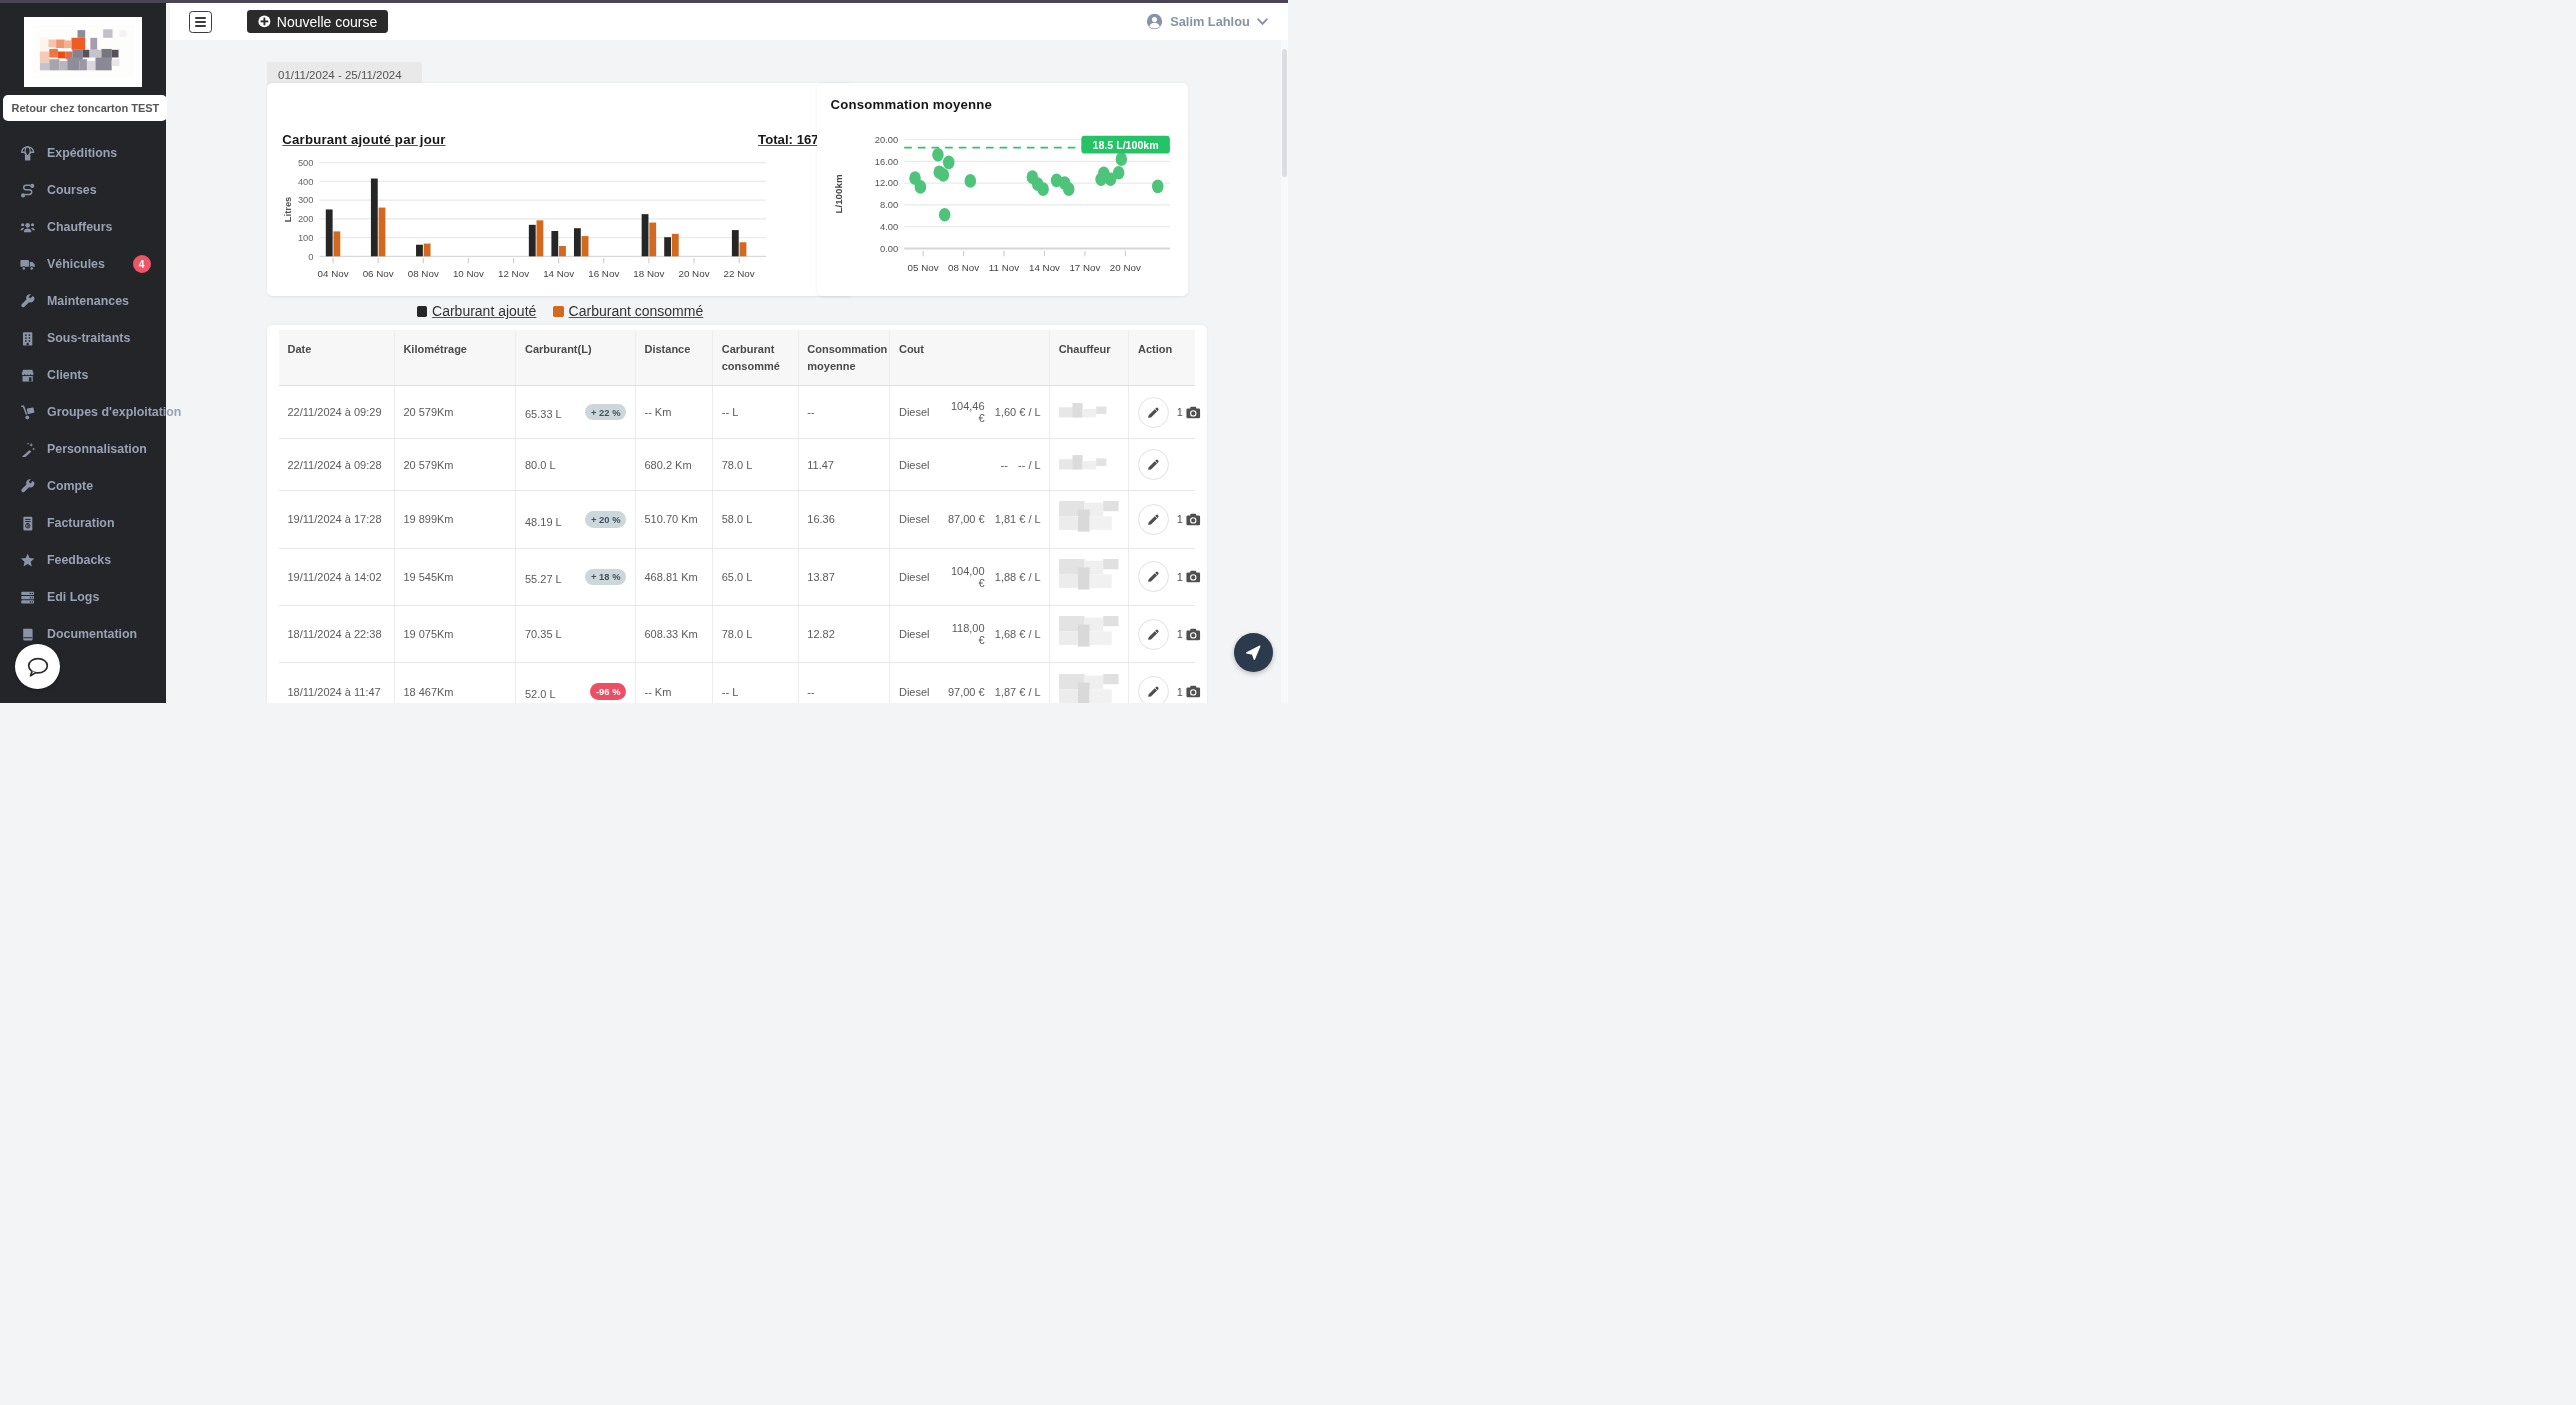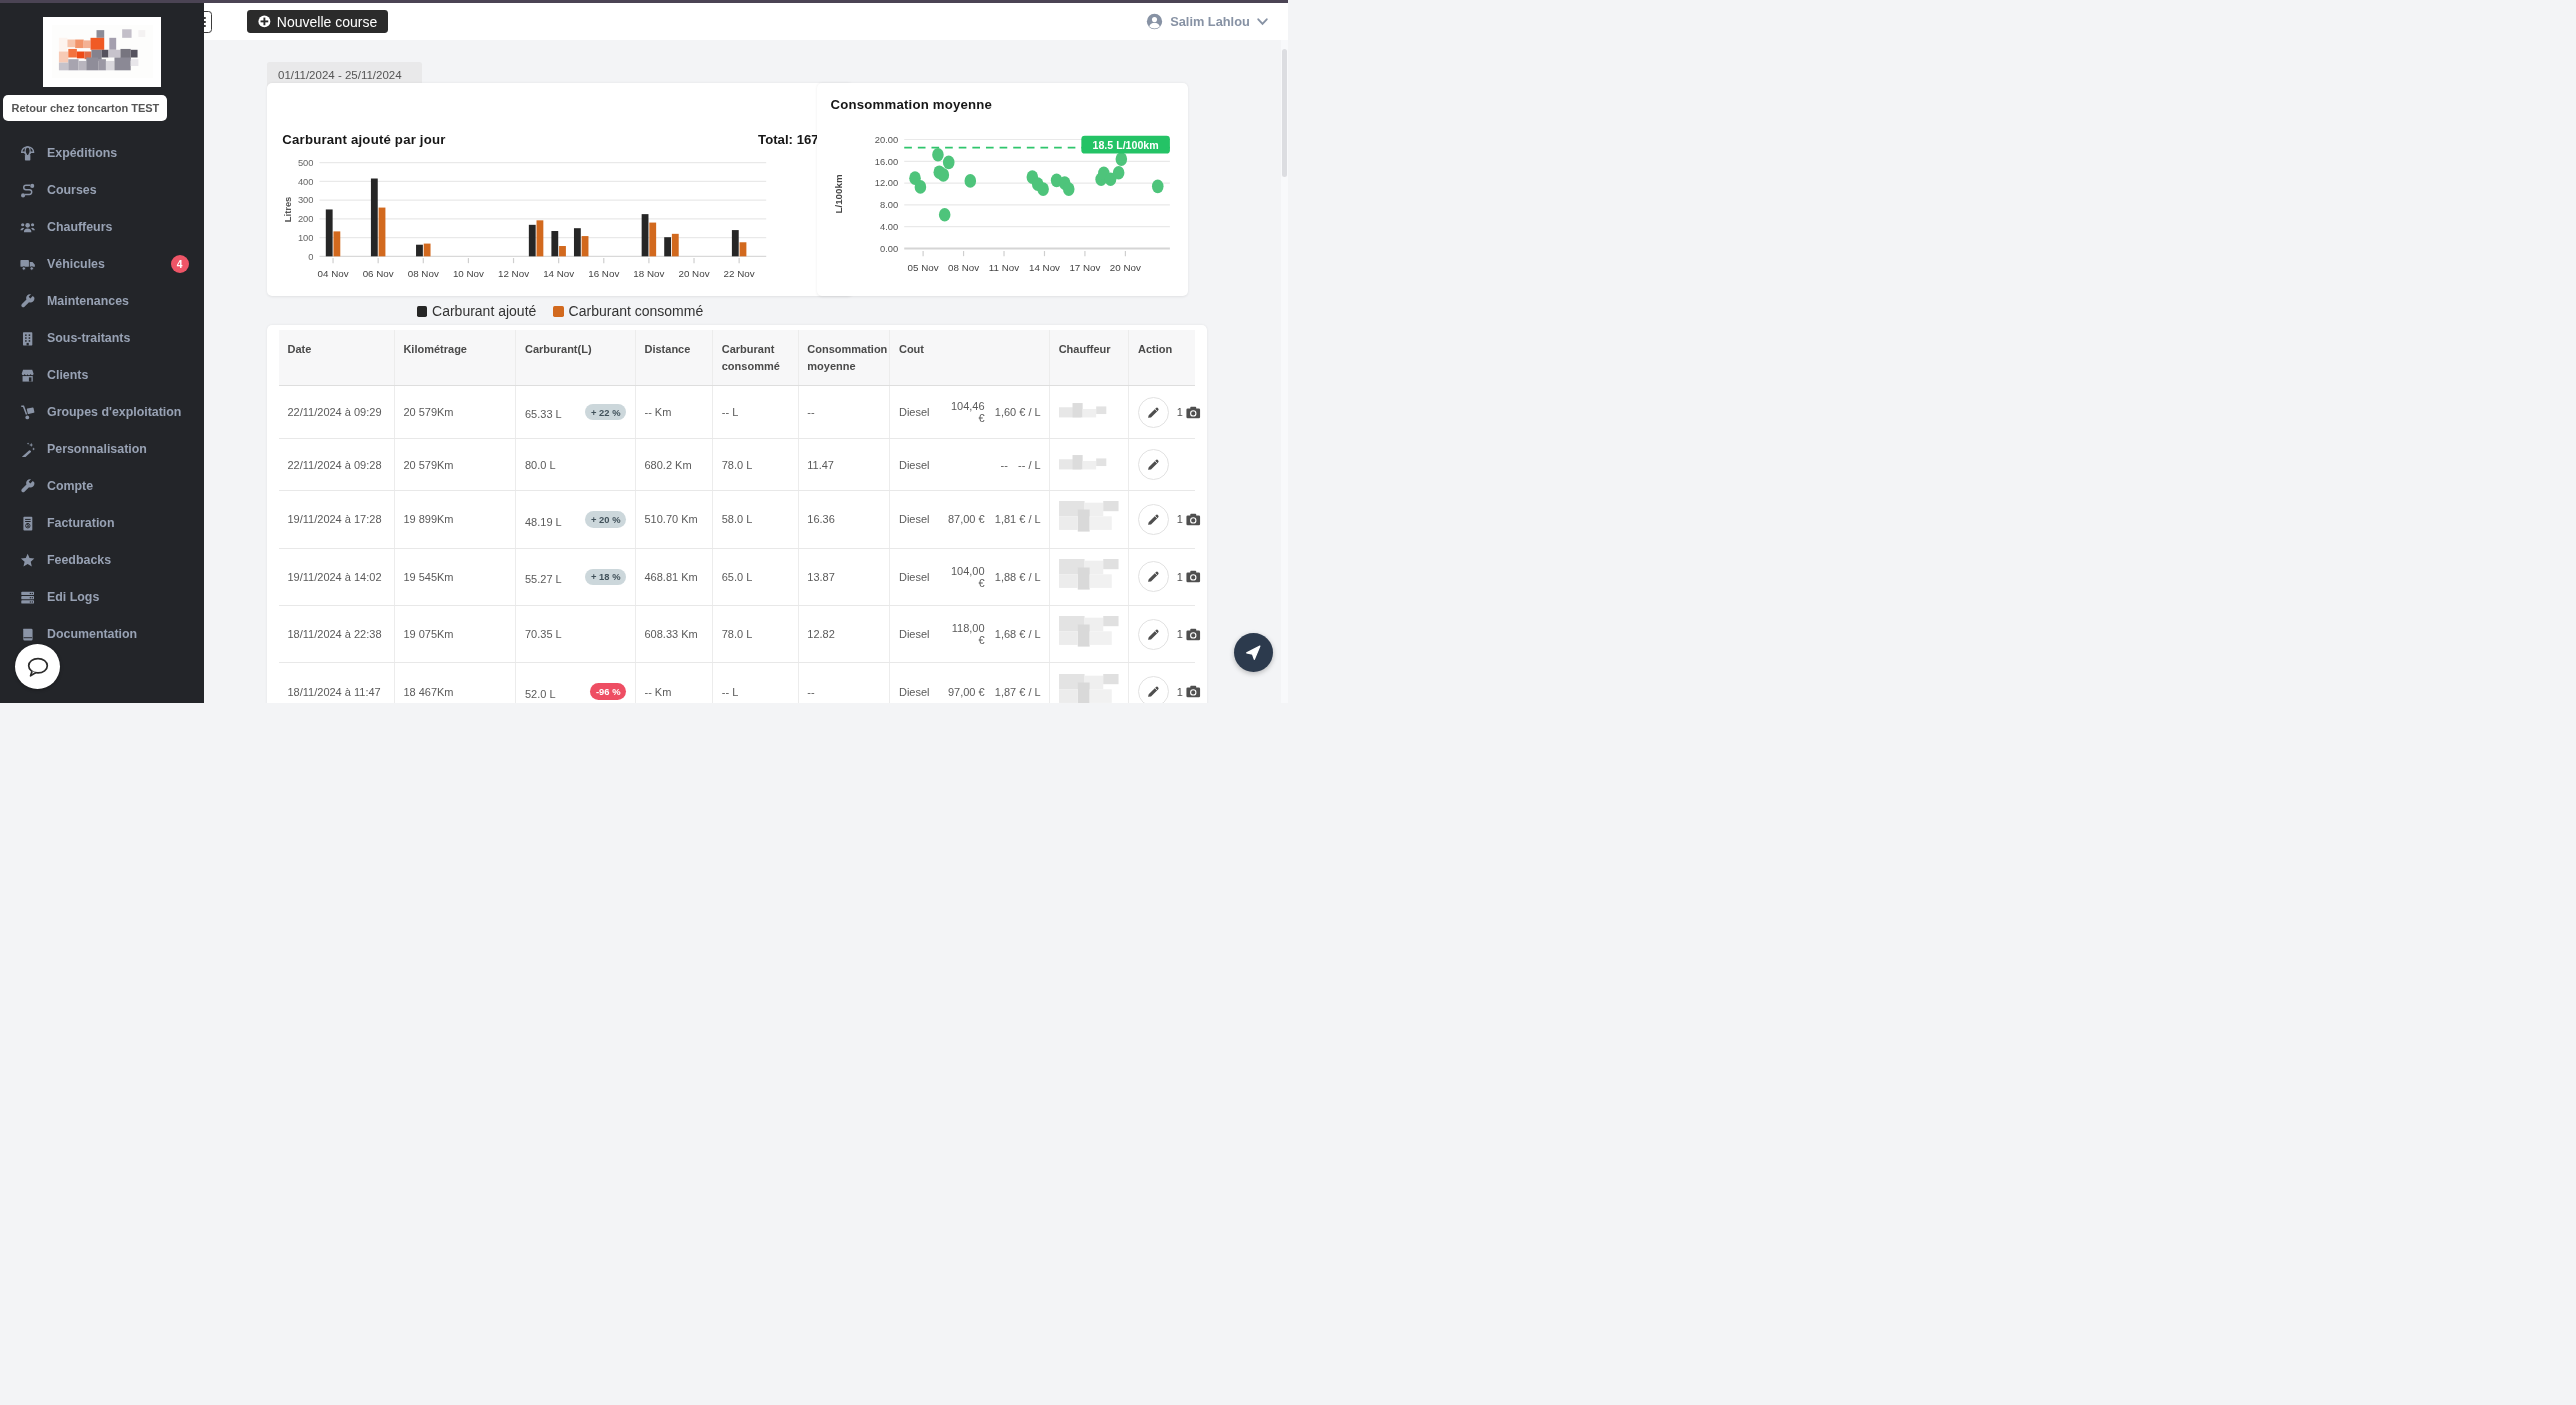--- a/index.html
+++ b/index.html
@@ -5,21 +5,21 @@
   * { box-sizing: border-box; margin: 0; padding: 0; }
   html,body { width:1288px; height:703px; overflow:hidden; }
   body {
     font-family:"Liberation Sans", sans-serif;
     background:#f3f4f6; position:relative; color:#555;
   }
   
   .top-strip { position:absolute; top:0; left:0; right:0; height:3.4px; background:#4b4454; z-index:30; }
 
   
-  .sidebar { position:absolute; top:3.4px; left:0; bottom:0; width:204px; background:#232529; z-index:20; }
+  .sidebar { position:absolute; top:3.4px; left:0; bottom:0; width:166px; background:#232529; z-index:20; }
   .logo-card { width:118px; height:70px; background:#fff; margin:13.6px auto 8.5px auto; display:flex; align-items:center; justify-content:center; }
   .return-btn { display:block; width:164px; margin:0 3.4px; background:#fff; border:none; border-radius:5.1px;
     padding:6.8px 3.4px; font-family:inherit; font-size:11px; font-weight:bold; color:#555; text-align:center; cursor:pointer; }
   .side-nav { margin-top:13.6px; }
   .nav-item { height:37px; display:flex; align-items:center; padding-left:19px; cursor:pointer; }
   .nav-icon { width:17px; display:flex; justify-content:center; margin-right:11px; flex:none; }
   .nav-label { color:#98a2b4; font-size:12.4px; font-weight:bold; white-space:nowrap; }
   .nav-badge { margin-left:auto; margin-right:15.3px; background:#ee5567; color:#fff; min-width:18px; height:18px;
     border-radius:50%; font-size:10.2px; font-weight:bold; display:flex; align-items:center; justify-content:center; }
   .chat-fab { position:absolute; left:15.3px; bottom:13.6px; width:45px; height:45px; background:#fff; border-radius:50%;
@@ -38,21 +38,21 @@
     color:#8792a4; font-size:12.8px; font-weight:bold; cursor:pointer; }
 
   .content { position:absolute; top:37px; left:0; right:0; bottom:0; background:#f3f4f6; overflow:hidden; }
   .scroll-track { position:absolute; right:0; top:0; bottom:0; width:6.8px; background:#f8f9fb; }
   .scroll-thumb { position:absolute; right:0.9px; top:8.5px; width:5.1px; height:128px; background:#dcdde1; border-radius:2.6px; }
 
   .date-range { position:absolute; left:97px; top:22px; width:155px; height:25px; background:#e9e9ea; border:none;
     border-radius:2.6px; font-family:inherit; font-size:11.5px; color:#555; display:flex; align-items:center; padding-left:11px; cursor:pointer; }
 
   .card { position:absolute; background:#fff; border-radius:5.1px; box-shadow:0 0.9px 2.6px rgba(0,0,0,.08); }
-  .card-bar { left:97px; top:43px; width:586px; height:213px; padding:13.6px 15.3px 8.5px 15.3px; }
+  .card-bar { left:97px; top:43px; width:586px; height:213px; padding:13.6px 15.3px 8.5px 15.3px;text-decoration:underline; }
   .card-scatter { left:647px; top:43px; width:371px; height:213px; padding:13.6px 13.6px 8.5px 13.6px; }
   .card-head { display:flex; justify-content:space-between; align-items:baseline; }
   .chart-title { font-size:13.2px; font-weight:bold; color:#171717; letter-spacing:0.2px; }
   .chart-total { font-size:13.2px; font-weight:bold; color:#171717;margin-top:35px; }
   .legend-row { display:flex; justify-content:center; gap:17px; margin-top:1.7px; }
   .legend-item { display:flex; align-items:center; gap:5.1px; font-size:14px; color:#333; }
   .legend-swatch { width:10.2px; height:10.2px; border-radius:1.7px; display:inline-block; }
 
   
   .card-table { left:97px; top:285px; width:940px; height:426px; padding:5.1px 12px 0 12px; overflow:hidden; }

